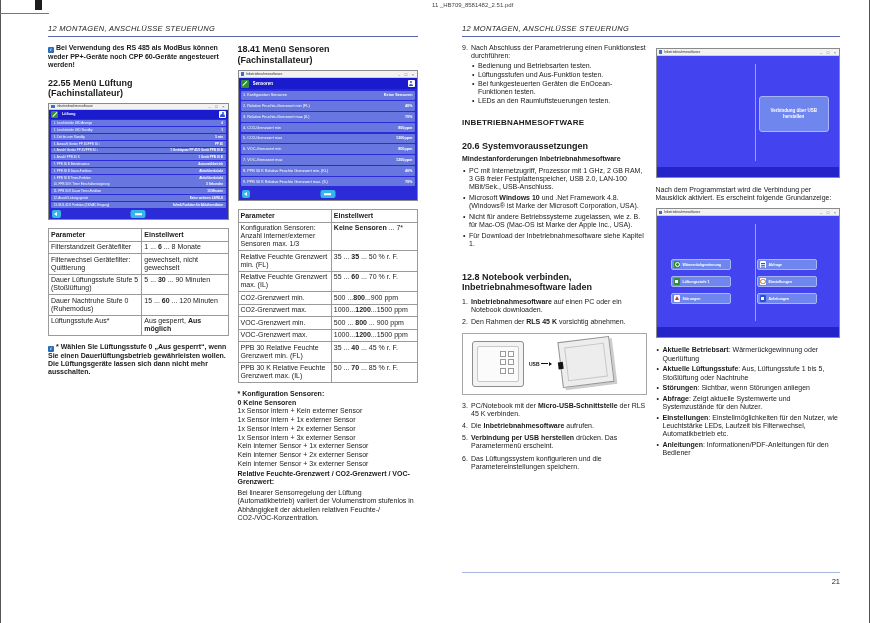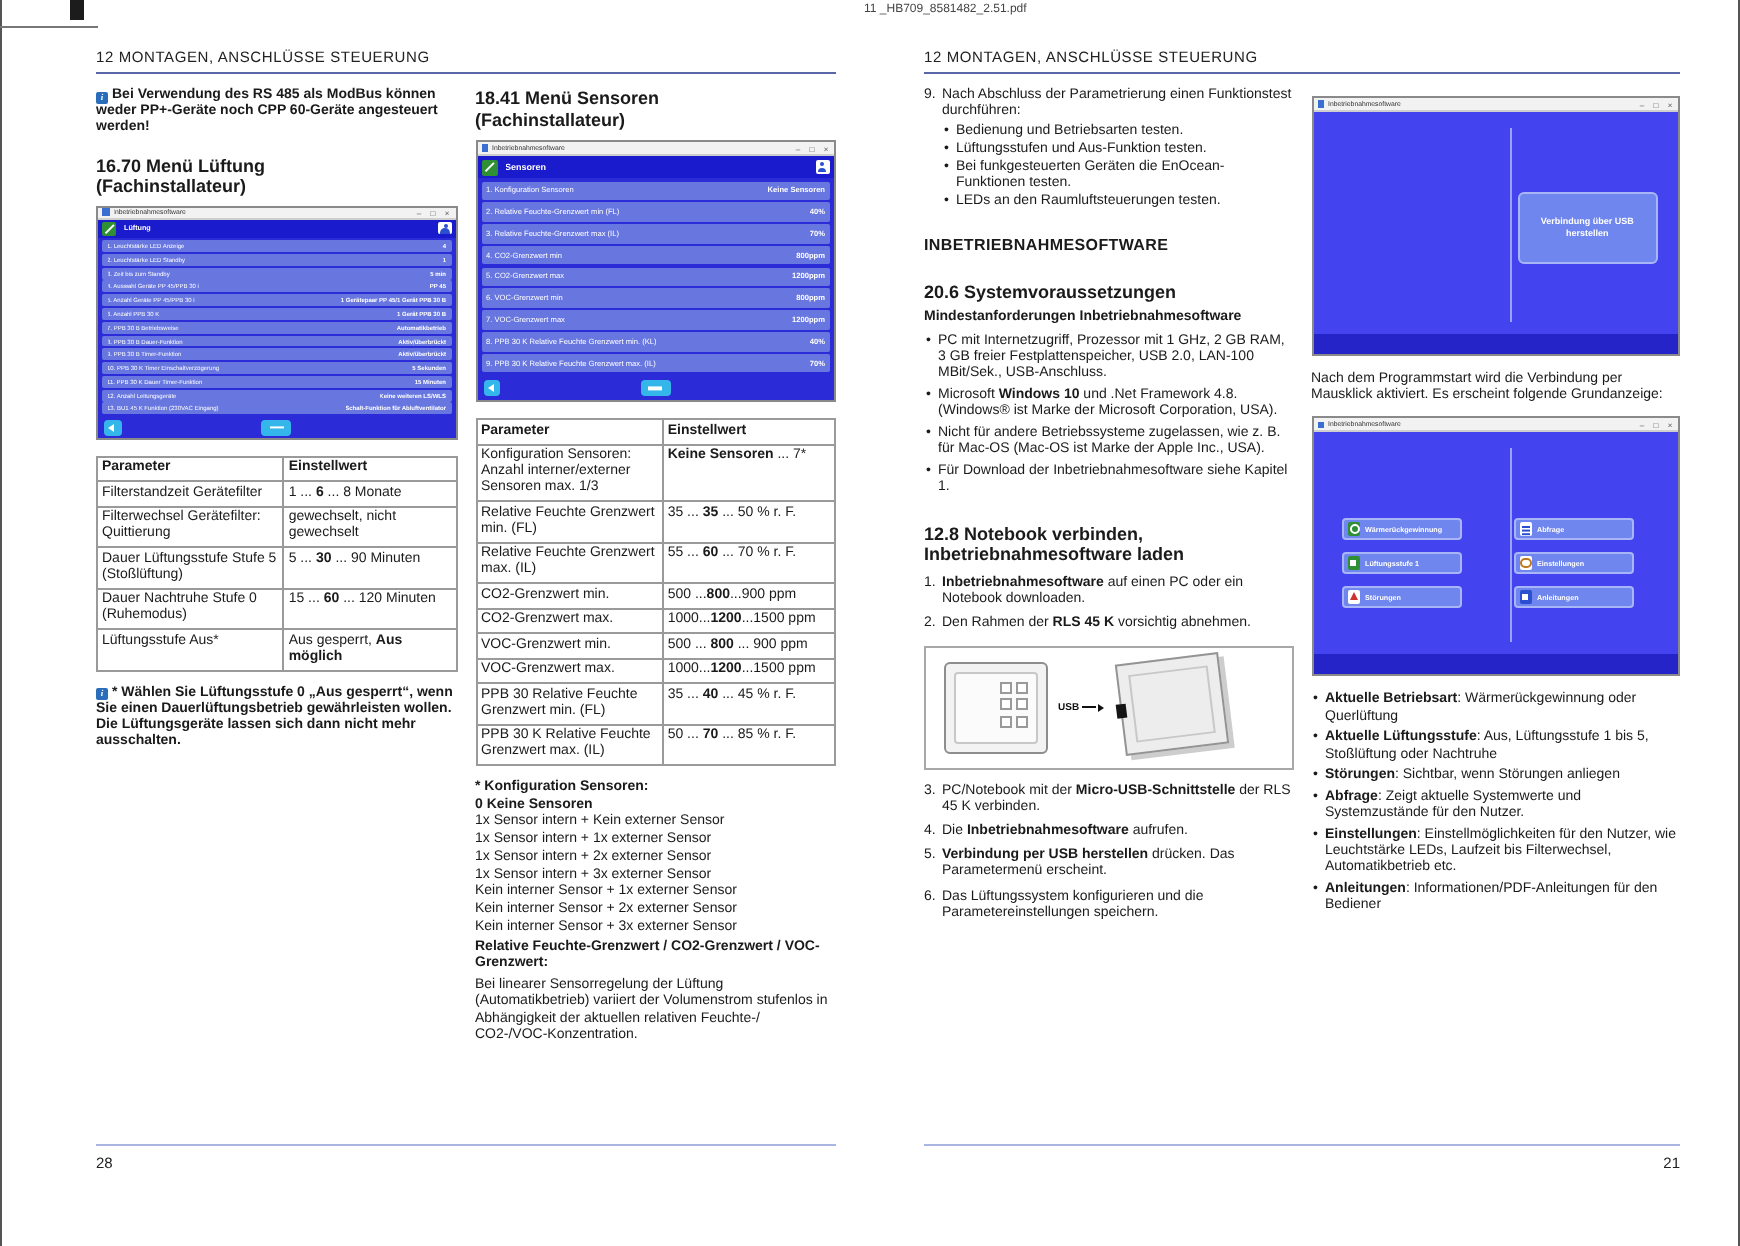--- a/index.html
+++ b/index.html
@@ -10,32 +10,32 @@
   .edge { position:absolute; top:0; bottom:0; width:1px; background:#555; }
   .edge-l { left:0; } .edge-r { right:0; }
   .artifact-block { position:absolute; left:35px; top:0; width:7px; height:10px; background:#1c1c1c; }
   .artifact-line { position:absolute; left:0; top:13px; width:49px; height:1px; background:#777; }
   .pdf-filename { position:absolute; top:2px; left:432px; font-size:6px; color:#444; }
 
   .page { position:absolute; top:24px; height:580px; }
   .page-l { left:48px; width:370px; }
   .page-r { left:462px; width:378px; }
 
-  .page-header { font-size:7.5px; letter-spacing:.3px; color:#222; }
+  .page-header { font-size:7.5px; letter-spacing:.3px; color:#222;font-style:italic; }
   .header-rule { height:1px; background:#5a66a8; margin-top:3px; }
   .cols { display:flex; gap:9px; margin-top:7px; }
   .col { flex:1; min-width:0; }
 
   .body-text, .note, .bullet, .step-text, .fn-line { font-size:7px; line-height:8.2px; }
   .note { font-weight:bold; margin:0 0 9px; }
   .info-icon { display:inline-block; width:6px; height:6px; background:#2a6ebb; color:#fff;
     font-size:4.5px; line-height:6px; text-align:center; border-radius:1px; margin-right:2px;
     vertical-align:-0.5px; font-style:italic; font-family:"Liberation Serif", serif; }
   .heading { font-size:9px; font-weight:bold; line-height:10.5px; }
-  .heading.mt { margin-top:14px; }
+  .heading.mt { margin-top:24px; }
   .heading.mb { margin-bottom:5px; }
   .caps-heading { font-size:8px; font-weight:bold; letter-spacing:.2px; margin:13px 0 14px; }
   .h127 { margin:0 0 4px; }
   .sub-bold { font-size:7px; font-weight:bold; line-height:8.2px; margin-bottom:3px; }
 
   .bullets { list-style:none; margin:0 0 6px; }
   .bullet { position:relative; padding-left:7px; margin-bottom:2.5px; }
   .bullet::before { content:"\2022"; position:absolute; left:1px; }
   .bullets.tight .bullet { margin-bottom:0.5px; }
 
@@ -153,21 +153,21 @@
   <div class="artifact-block"></div>
   <div class="artifact-line"></div>
   <div class="pdf-filename">11  _HB709_8581482_2.51.pdf</div>
 
   <section class="page page-l">
     <div class="page-header">12 MONTAGEN, ANSCHLÜSSE STEUERUNG</div>
     <div class="header-rule"></div>
     <div class="cols">
       <div class="col">
         <p class="note"><span class="info-icon">i</span><span>Bei Verwendung des RS 485 als ModBus können weder PP+-Geräte noch CPP 60-Geräte angesteuert werden!</span></p>
-        <h3 class="heading">16.70 Menü Lüftung</h3>
+        <h3 class="heading">22.55 Menü Lüftung</h3>
         <h3 class="heading">(Fachinstallateur)</h3>
 
         <div class="win win-sm">
           <div class="win-titlebar">
             <span class="win-titleicon"></span>
             <span class="win-title">Inbetriebnahmesoftware</span>
             <span class="win-controls">
               <span>–</span>
               <span>□</span>
               <span>×</span>
@@ -434,24 +434,20 @@
 
             <div class="fn-line">Kein interner Sensor + 2x externer Sensor</div>
 
             <div class="fn-line">Kein interner Sensor + 3x externer Sensor</div>
           </div>
         <div class="fn-line fn-sub">Relative Feuchte-Grenzwert / CO2-Grenzwert / VOC-Grenzwert:</div>
         <div class="fn-line fn-body">Bei linearer Sensorregelung der Lüftung (Automatikbetrieb) variiert der Volumenstrom stufenlos in Abhängigkeit der aktuellen relativen Feuchte-/ CO2-/VOC-Konzentration.</div>
       </div>
     </div>
 
-    <div class="page-footer">
-      <div class="footer-rule"></div>
-      <div class="page-number">28</div>
-    </div>
   </section>
 
   <section class="page page-r">
     <div class="page-header">12 MONTAGEN, ANSCHLÜSSE STEUERUNG</div>
     <div class="header-rule"></div>
     <div class="cols">
       <div class="col">
         <div class="step step9-wrap">
           <span class="step-num">9.</span>
           <span class="step-text">Nach Abschluss der Parametrierung einen Funktionstest durchführen:</span>

